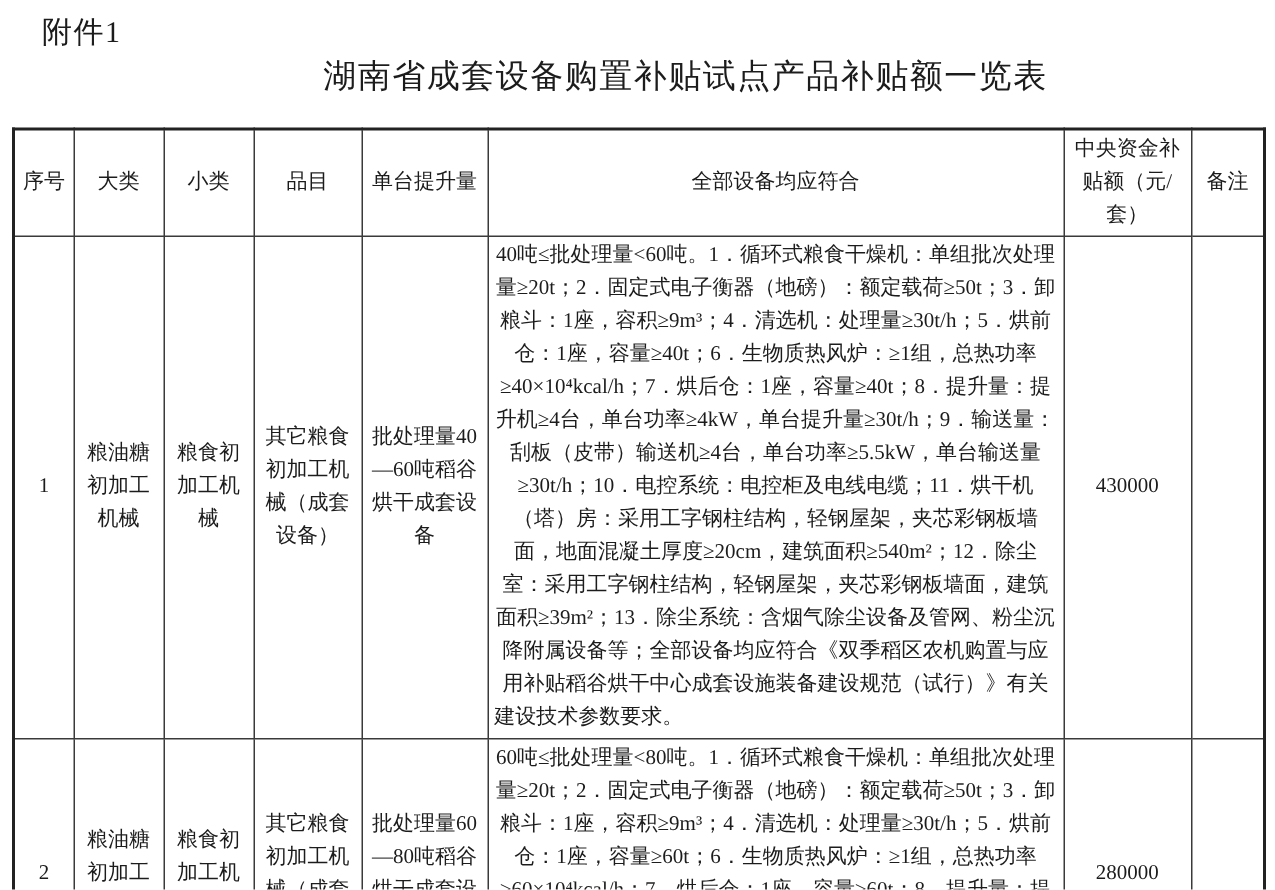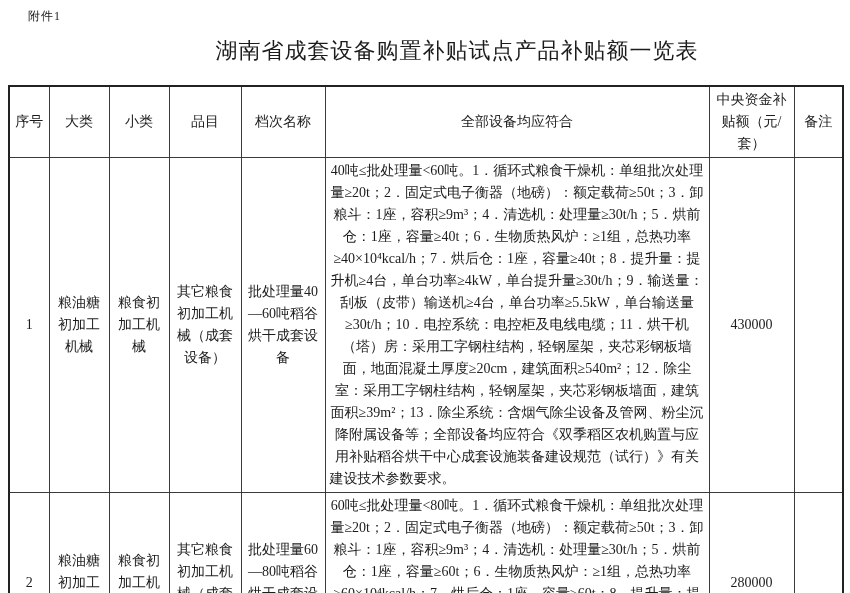--- a/index.html
+++ b/index.html
@@ -3,21 +3,21 @@
 <meta charset="utf-8">
 <style>
   html,body{margin:0;padding:0;}
   body{
     width:850px;height:593px;position:relative;overflow:hidden;
     background:#ffffff;color:#1c1c1c;
     font-family:"Liberation Serif","DejaVu Serif",serif;
   }
   .attachment{
     position:absolute;left:28px;top:8px;
-    font-size:12px;letter-spacing:1px;
+    font-size:20px;letter-spacing:1px;
   }
   .doc-title{
     position:absolute;left:0;top:36px;width:100%;
     text-align:center;font-size:22px;font-weight:normal;letter-spacing:1px;margin-left:32px;
   }
   table.main{
     position:absolute;left:8px;top:85px;
     width:834px;height:498px;
     border-collapse:collapse;table-layout:fixed;
     background:#ffffff;
@@ -55,21 +55,21 @@
       <col style="width:384px">
     <col style="width:85px">
       <col style="width:49px">
   </colgroup>
   <tbody>
       <tr class="hdr">
     <th>序号</th>
     <th>大类</th>
     <th>小类</th>
     <th>品目</th>
-    <th>档次名称</th>
+    <th>单台提升量</th>
     <th>全部设备均应符合</th>
     <th>中央资金补贴额（元/套）</th>
     <th>备注</th>
   </tr>
   <tr class="r1">
     <td>1</td>
     <td>粮油糖初加工机械</td>
     <td>粮食初加工机械</td>
     <td>其它粮食初加工机械（成套设备）</td>
     <td>批处理量40—60吨稻谷烘干成套设备</td>

